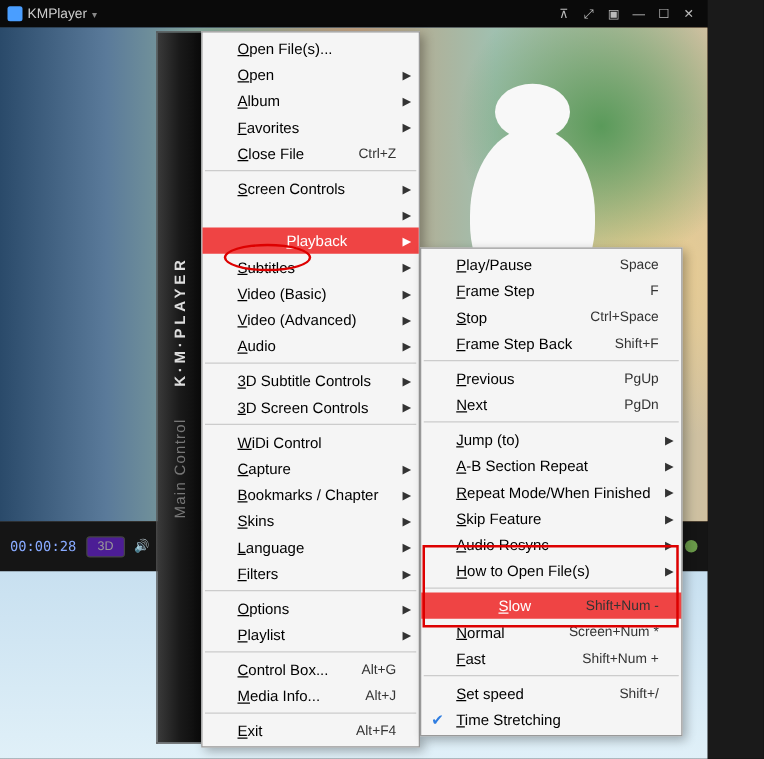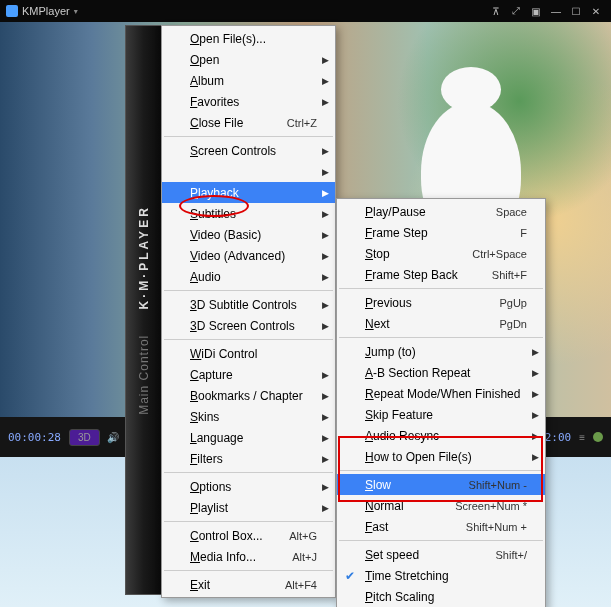--- a/index.html
+++ b/index.html
@@ -6,21 +6,21 @@
 body {
   width: 611px; height: 607px;
   font-family: "Segoe UI", Tahoma, Arial, sans-serif;
   font-size: 12px;
   background: #1a1a1a;
   position: relative;
   overflow: hidden;
 }
 .player-window {
   position: absolute;
-  top: 0; left: 0; width: 611px; height: 607px;
+  top: 0; left: 0; width: 566px; height: 607px;
   background: #0f0f0f;
 }
 .titlebar {
   height: 22px;
   background: #0a0a0a;
   display: flex;
   align-items: center;
   padding: 0 6px;
   color: #ddd;
   font-size: 11px;
@@ -127,21 +127,21 @@
   position: relative;
   cursor: default;
 }
 .menu-item .label { flex: 1; }
 .menu-item .shortcut { color: #333; font-size: 11px; margin-left: 10px; }
 .menu-item .arrow {
   position: absolute; right: 6px;
   font-size: 9px; color: #333;
 }
 .menu-item.highlighted {
-  background: #3b82f6; color: #fff;
+  background: #ef4444; color: #fff; text-align: center;
 }
 .menu-item.highlighted .arrow { color: #fff; }
 .menu-sep {
   height: 1px; background: #ccc;
   margin: 3px 2px;
 }
 .menu-item .underline { text-decoration: underline; }
 .red-oval {
   position: absolute;
   border: 2px solid #d00;
@@ -434,20 +434,17 @@
     <div class="menu-sep"></div>
   <div id="sg5">
       <div class="menu-item">
         <span class="label"><span class="underline">S</span>et speed</span>
         <span class="shortcut">Shift+/</span>
       </div>
       <div class="menu-item">
         <span class="checkmark">✔</span>
         <span class="label"><span class="underline">T</span>ime Stretching</span>
       </div>
-      <div class="menu-item">
-        <span class="label"><span class="underline">P</span>itch Scaling</span>
-      </div>
     </div>
 </div>
 
 <div class="red-oval oval1"></div>
 <div class="red-box box1"></div>
 
 </body></html>

